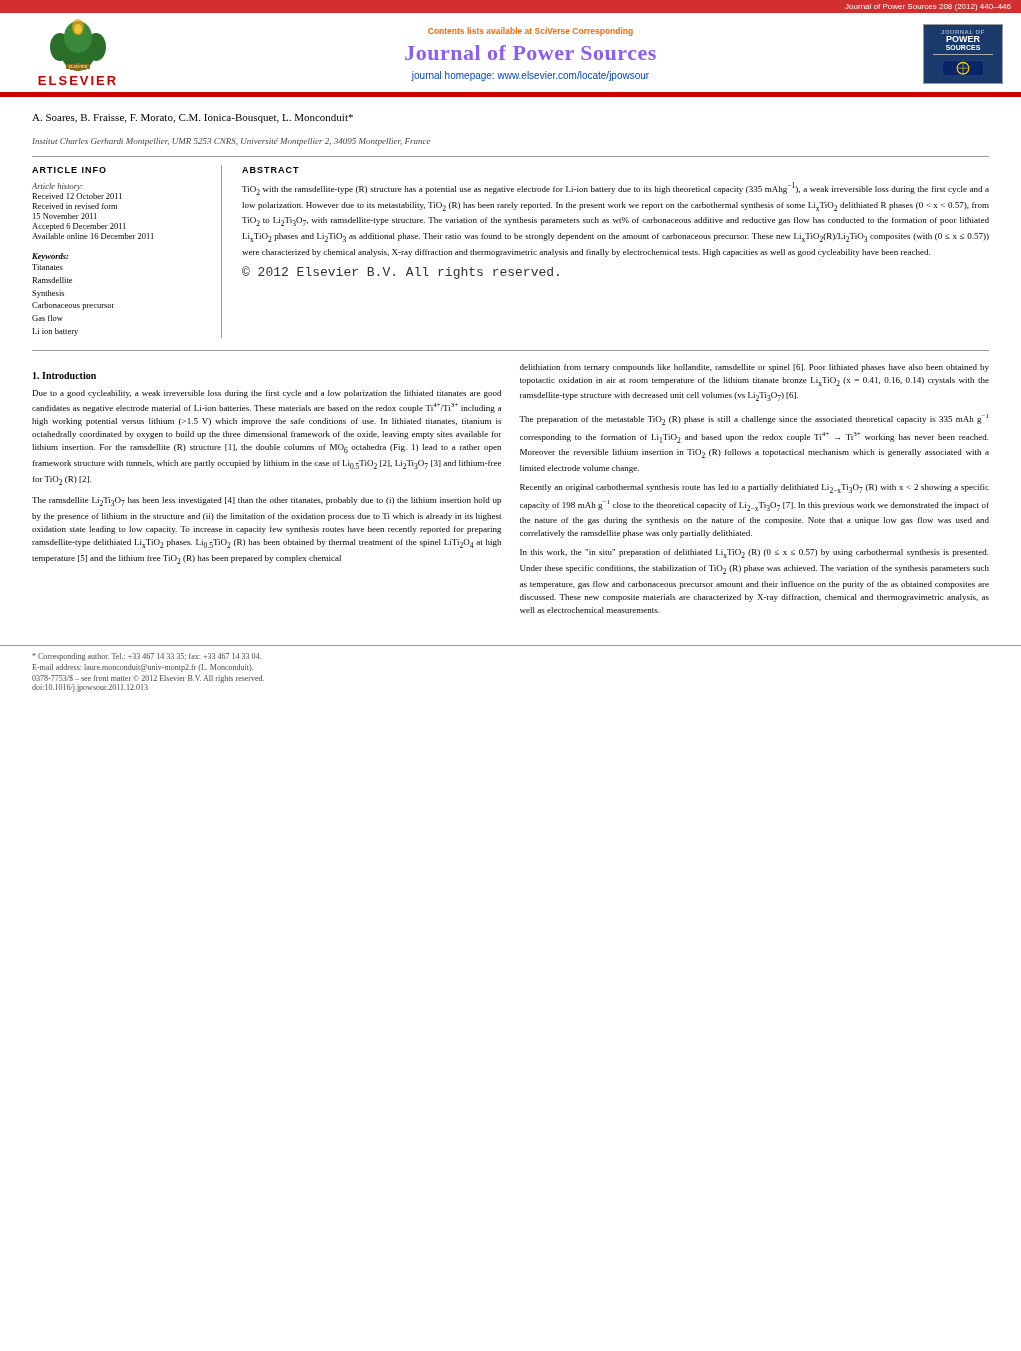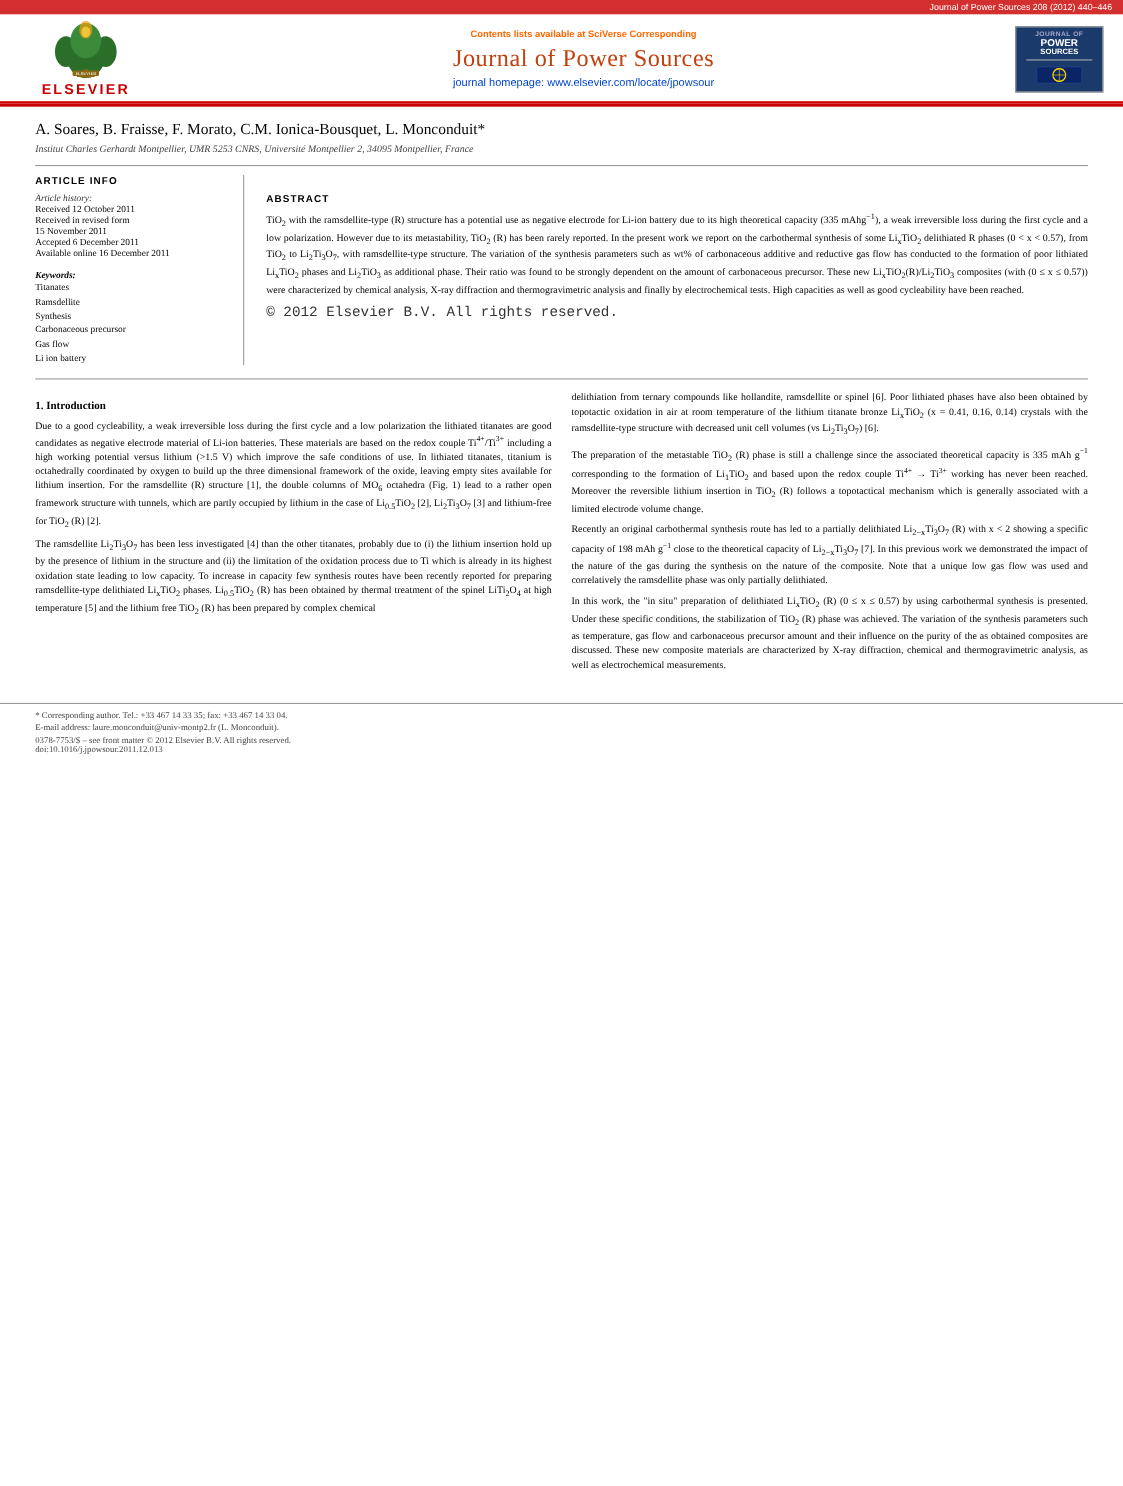--- a/index.html
+++ b/index.html
@@ -60,22 +60,22 @@
       font-family: Arial, sans-serif;
       margin-bottom: 3px;
     }
     .sciverse-link span {
       color: #f60;
       font-weight: bold;
     }
     .journal-title-header {
       font-size: 22px;
       font-family: "Times New Roman", serif;
-      color: #c2410c;
-      font-weight: normal;
+      color: #8b5cf6;
+      font-weight: bold;
       letter-spacing: 0.5px;
       margin: 4px 0;
     }
     .journal-homepage {
       font-size: 10px;
       color: #666;
       font-family: Arial, sans-serif;
     }
     .journal-homepage span {
       color: #0044cc;
@@ -106,22 +106,22 @@
     }
     .article-title {
       font-size: 17px;
       font-weight: bold;
       font-family: "Times New Roman", serif;
       line-height: 1.4;
       margin-bottom: 10px;
       color: #000;
     }
     .authors {
-      font-size: 14px;
-      margin-bottom: 3px;
+      font-size: 11px;
+      margin-bottom: 13px;
       color: #000;
     }
     .affiliation {
       font-size: 9px;
       font-style: italic;
       color: #444;
       margin-bottom: 10px;
     }
     .divider-line {
       border: none;
@@ -168,21 +168,20 @@
       font-weight: bold;
       color: #000;
     }
     .keyword-item {
       font-size: 8.5px;
       color: #000;
       line-height: 1.5;
     }
     .abstract-section {
       flex: 1;
-      margin-top: 17px;
     }
     .abstract-title {
       font-size: 9px;
       font-variant: small-caps;
       font-family: Arial, sans-serif;
       letter-spacing: 1px;
       font-weight: bold;
       margin-bottom: 6px;
     }
     .abstract-text {

